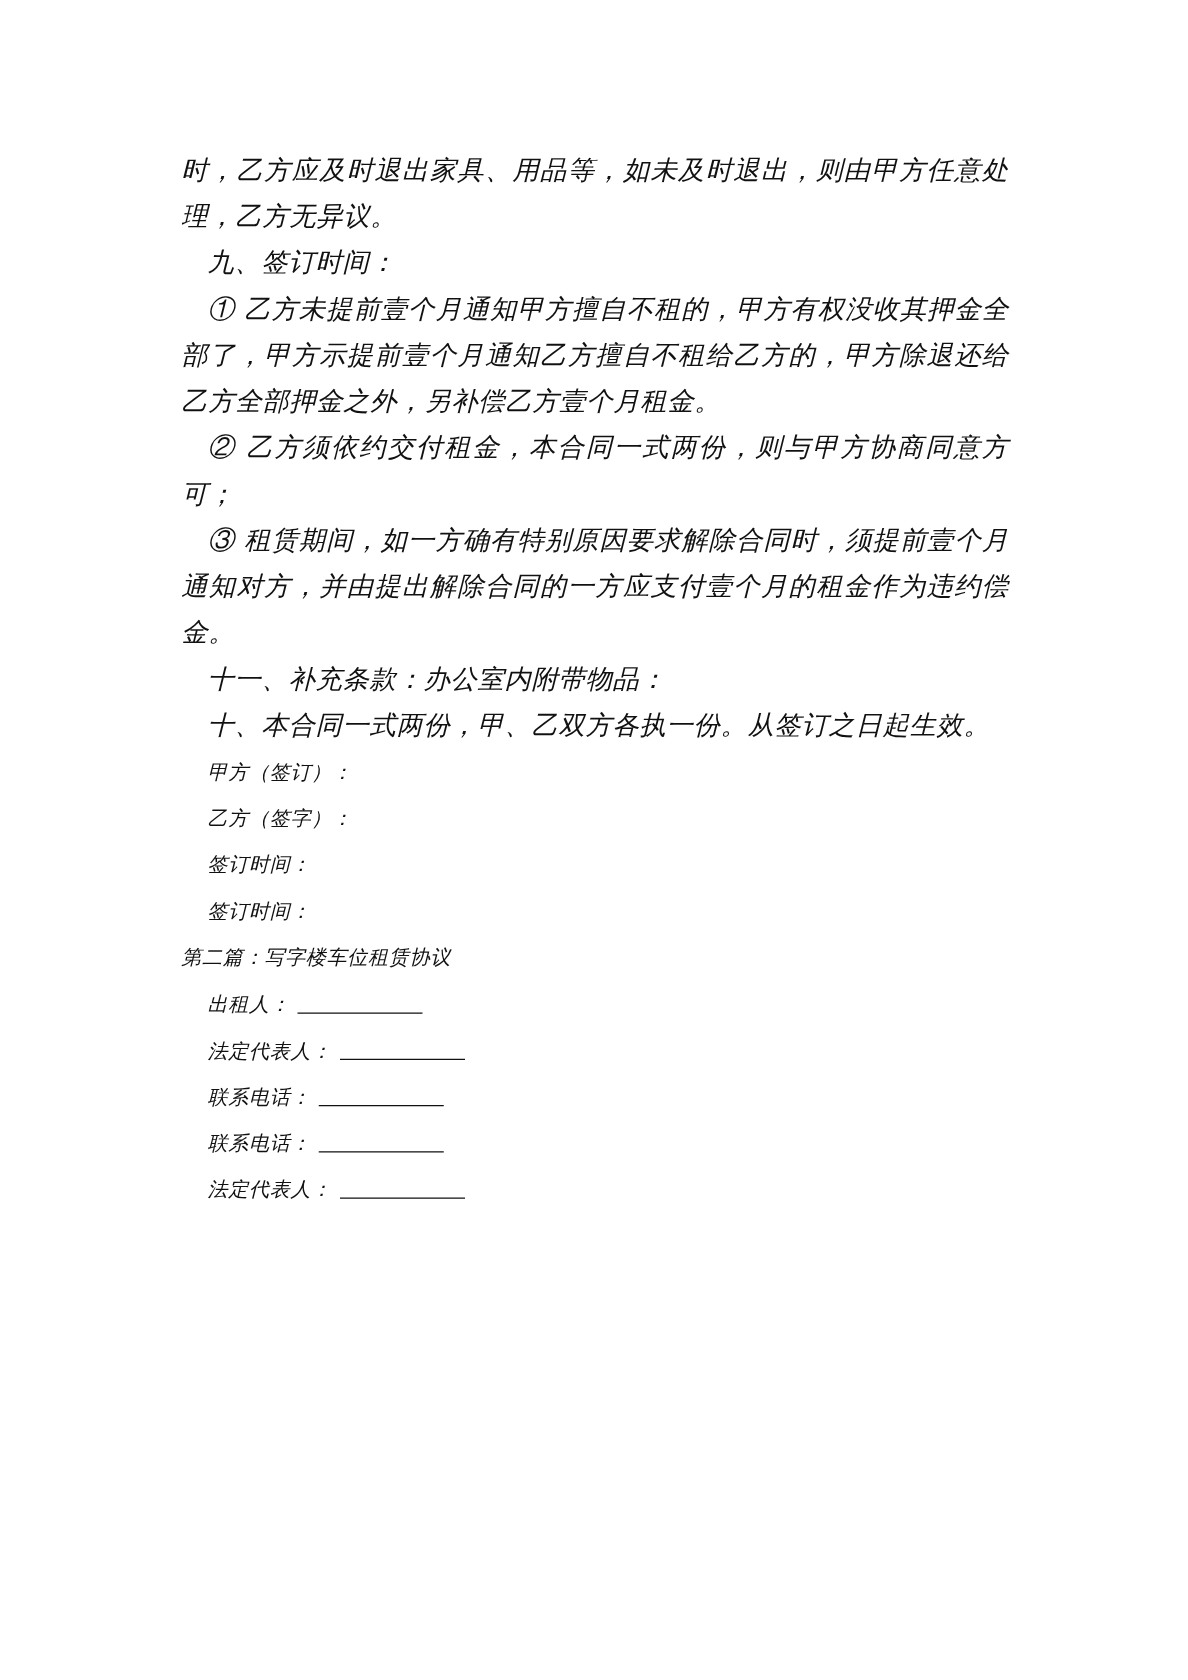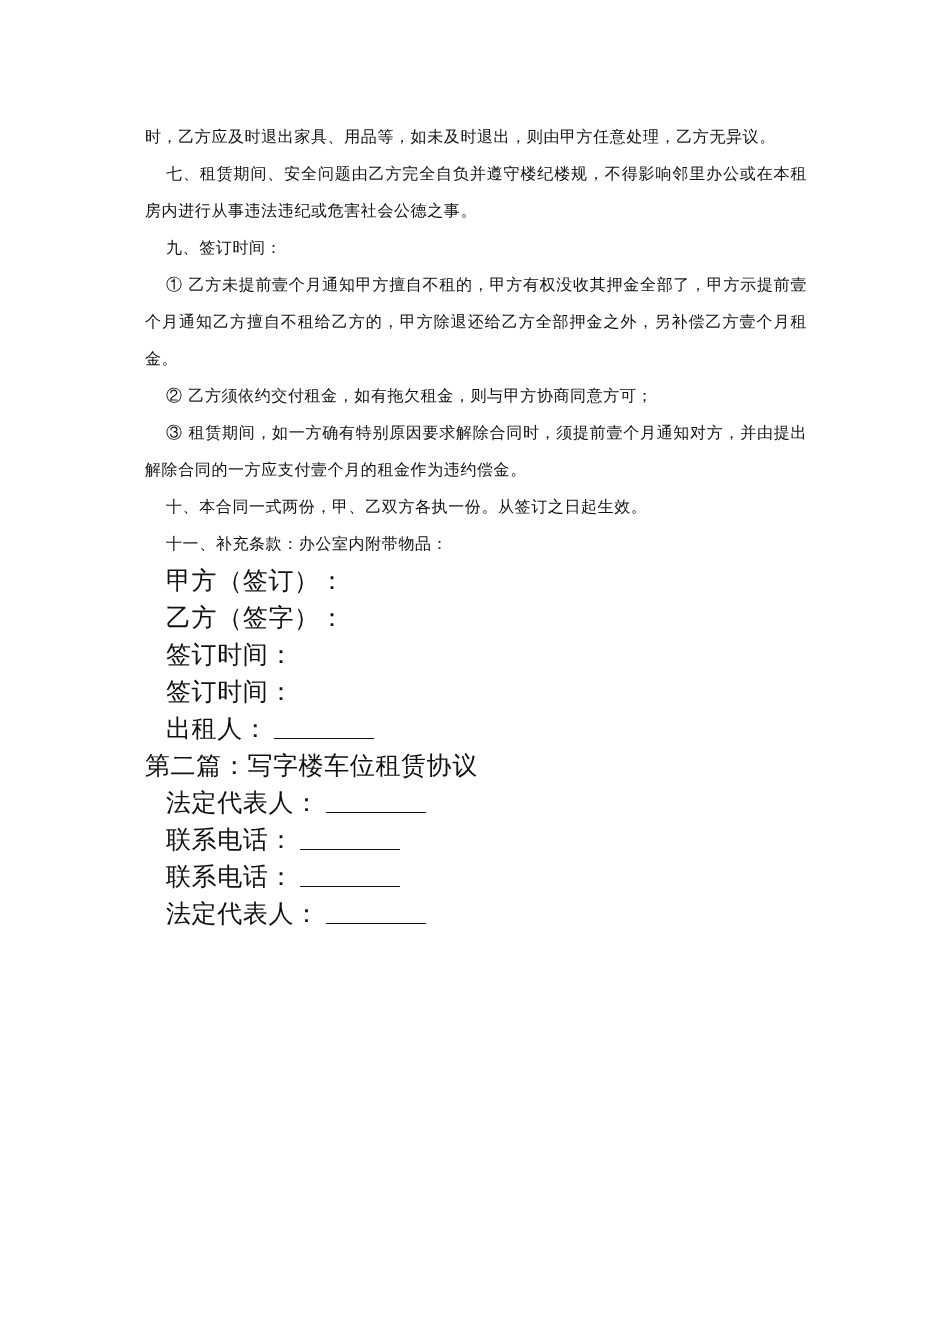--- a/index.html
+++ b/index.html
@@ -15,32 +15,34 @@
     font-family: "DejaVu Serif", "Liberation Serif", serif;
     color: #111111;
   }
   .page {
     position: absolute;
     left: 145px;
     top: 118px;
     width: 662px;
   }
   .line {
-    font-size: 25px;
+    font-size: 16px;
     line-height: 37px;
     height: 37px;
     white-space: nowrap;
     letter-spacing: 0.6px;
+    font-style: italic;
   }
   .para {
-    font-size: 16px;
+    font-size: 21px;
     line-height: 37px;
     text-align: justify;
     text-align-last: left;
     letter-spacing: 0.6px;
+    font-style: italic;
   }
   .indent { text-indent: 21px; }
   .indent-block { padding-left: 21px; }
   .blank {
     display: inline-block;
     width: 100px;
     border-bottom: 1.5px solid #111111;
     height: 24px;
     vertical-align: baseline;
     margin-left: 6px;
@@ -48,45 +50,44 @@
     top: 2px;
   }
 </style>
 </head>
 <body>
 
 <div class="page">
 
   <div class="para">时，乙方应及时退出家具、用品等，如未及时退出，则由甲方任意处理，乙方无异议。</div>
 
-  <div class="para indent">七、租赁期间、安全问题由乙方完全自负并遵守楼纪楼规，不得影响邻里办公或在本租房内进行从事违法违纪或危害社会公德之事。</div>
 
 
   <div class="para indent">九、签订时间：</div>
 
   <div class="para indent">① 乙方未提前壹个月通知甲方擅自不租的，甲方有权没收其押金全部了，甲方示提前壹个月通知乙方擅自不租给乙方的，甲方除退还给乙方全部押金之外，另补偿乙方壹个月租金。</div>
 
-  <div class="para indent">② 乙方须依约交付租金，如有拖欠租金，则与甲方协商同意方可；</div>
+  <div class="para indent">② 乙方须依约交付租金，本合同一式两份，则与甲方协商同意方可；</div>
 
   <div class="para indent">③ 租赁期间，如一方确有特别原因要求解除合同时，须提前壹个月通知对方，并由提出解除合同的一方应支付壹个月的租金作为违约偿金。</div>
 
+  <div class="para indent">十一、补充条款：办公室内附带物品：</div>
+
   <div class="para indent">十、本合同一式两份，甲、乙双方各执一份。从签订之日起生效。</div>
-
-  <div class="para indent">十一、补充条款：办公室内附带物品：</div>
 
   <div class="line indent-block">甲方（签订）：</div>
   <div class="line indent-block">乙方（签字）：</div>
   <div class="line indent-block">签订时间：</div>
   <div class="line indent-block">签订时间：</div>
 
+  <div class="line">第二篇：写字楼车位租赁协议</div>
+
   <div class="line indent-block">
     <span>出租人：</span><span class="blank"></span>
   </div>
-
-  <div class="line">第二篇：写字楼车位租赁协议</div>
   <div class="line indent-block">
     <span>法定代表人：</span><span class="blank"></span>
   </div>
   <div class="line indent-block">
     <span>联系电话：</span><span class="blank"></span>
   </div>
   <div class="line indent-block">
     <span>联系电话：</span><span class="blank"></span>
   </div>
   <div class="line indent-block">

